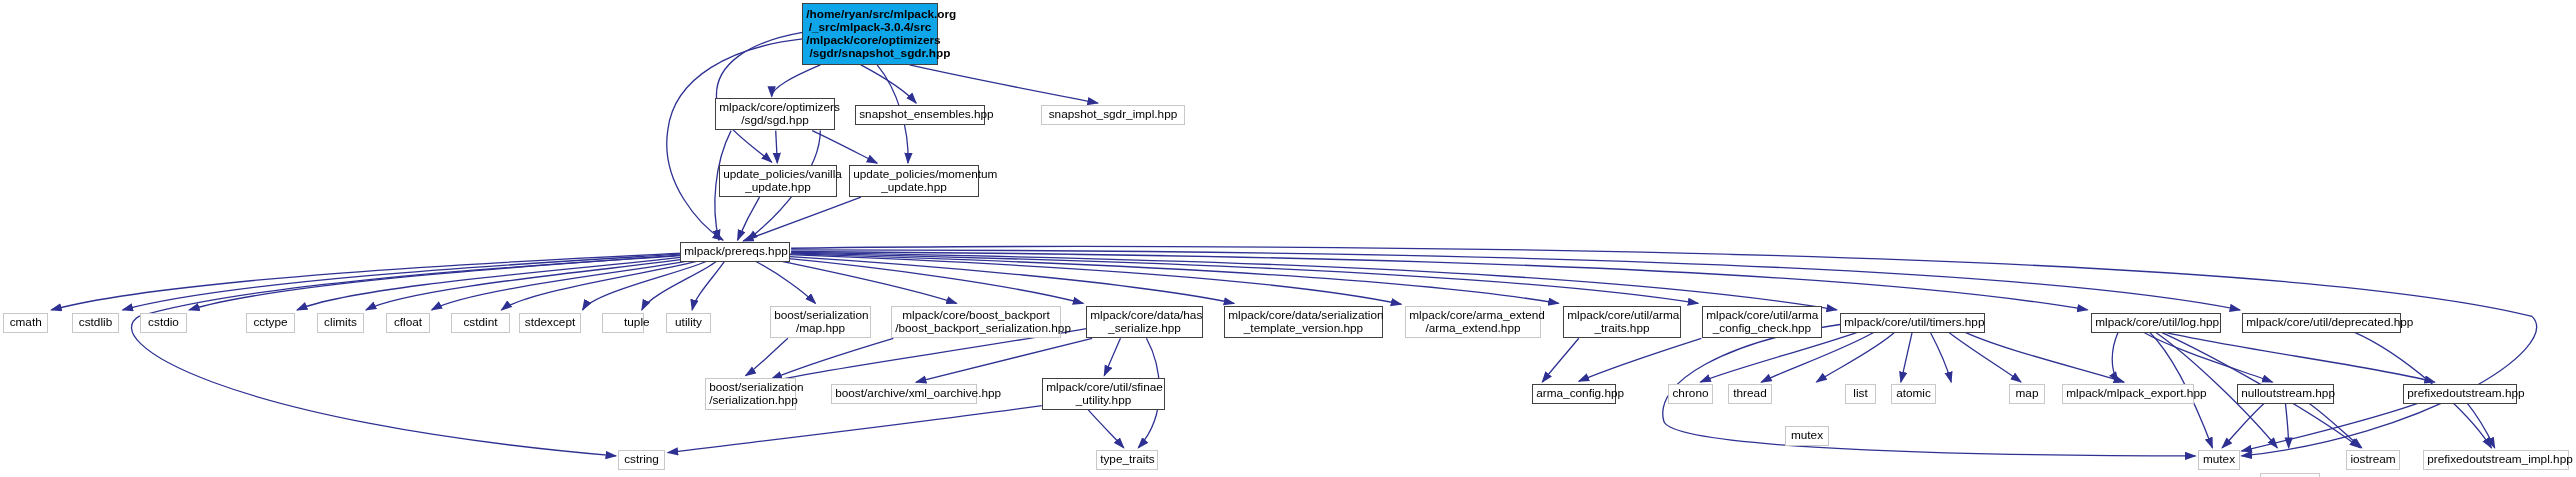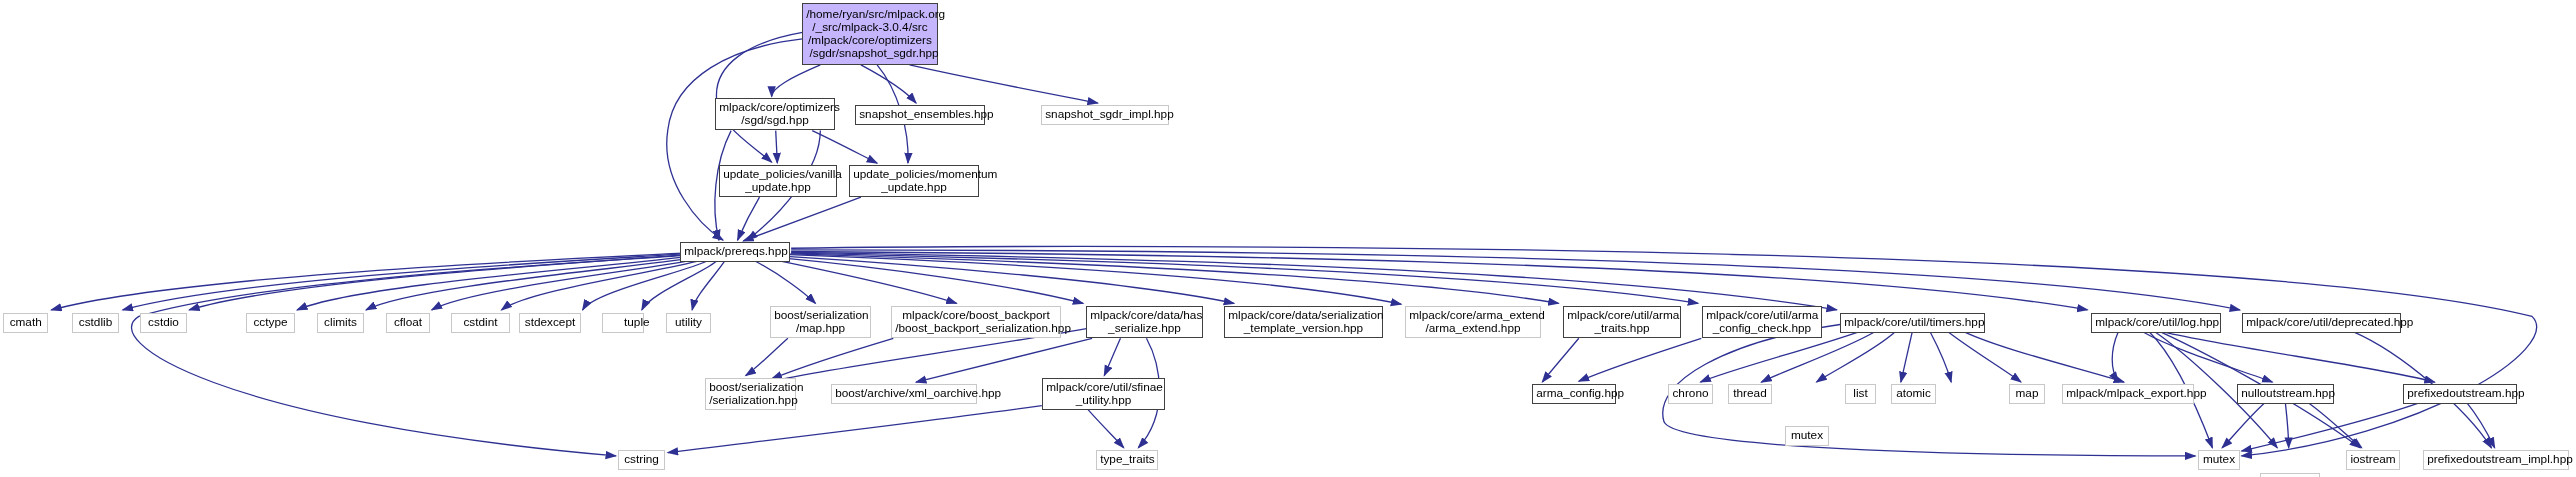--- a/index.html
+++ b/index.html
@@ -5,21 +5,21 @@
 <style>
   html,body{margin:0;padding:0;background:#ffffff;}
   #canvas{position:relative;width:2576px;height:477px;overflow:hidden;
           font-family:"Liberation Sans","DejaVu Sans",sans-serif;background:#fff;}
   svg.edges{position:absolute;left:0;top:0;width:2576px;height:477px;overflow:visible;}
   .node{position:absolute;box-sizing:border-box;display:flex;align-items:center;
         justify-content:center;text-align:center;background:#ffffff;
         border:0.8px solid #c8c8c8;color:#000000;font-size:11.8px;line-height:13px;
         letter-spacing:0px;padding:0.8px 3.2px;white-space:pre;}
   .node.bold{border:1.6px solid #404040;}
-  .node.root{background:#c4b5fd;border:1.6px solid #404040;}
+  .node.root{background:#0ea5e9;border:1.6px solid #404040;font-weight:bold;}
   .node span{display:block;width:100%;}
 </style>
 </head>
 <body>
 
 <div id="canvas">
   <svg class="edges" viewBox="0 0 3173 588">
     <defs>
       <marker id="arrow" markerWidth="10" markerHeight="10" refX="8" refY="3.2" orient="auto" markerUnits="strokeWidth">
         <path d="M0,0 L0,6.4 L9,3.2 z" fill="#2e3192"></path>
@@ -93,21 +93,21 @@
       </g>
   </svg>
   <div id="node-layer">
       <div class="node root" style="left: 802px; top: 3.2px; width: 136px; height: 62px;"><span>/home/ryan/src/mlpack.org
 /_src/mlpack-3.0.4/src
 /mlpack/core/optimizers
  /sgdr/snapshot_sgdr.hpp</span></div>
       <div class="node bold" style="left: 715px; top: 98px; width: 120px; height: 32px;"><span>mlpack/core/optimizers
 /sgd/sgd.hpp</span></div>
       <div class="node bold" style="left: 855px; top: 105px; width: 130px; height: 19.5px;"><span>snapshot_ensembles.hpp</span></div>
-      <div class="node" style="left: 1041px; top: 105px; width: 128px; height: 19.5px;"><span>snapshot_sgdr_impl.hpp</span></div>
+      <div class="node" style="left: 1041px; top: 105px; width: 144px; height: 19.5px;"><span>snapshot_sgdr_impl.hpp</span></div>
       <div class="node bold" style="left: 719px; top: 165px; width: 118px; height: 32px;"><span>update_policies/vanilla
 _update.hpp</span></div>
       <div class="node bold" style="left: 849px; top: 165px; width: 130px; height: 32px;"><span>update_policies/momentum
 _update.hpp</span></div>
       <div class="node bold" style="left: 680px; top: 242px; width: 110px; height: 19.5px;"><span>mlpack/prereqs.hpp</span></div>
       <div class="node" style="left: 3.2px; top: 313px; width: 45px; height: 19.5px;"><span>cmath</span></div>
       <div class="node" style="left: 72px; top: 313px; width: 47px; height: 19.5px;"><span>cstdlib</span></div>
       <div class="node" style="left: 140px; top: 313px; width: 47px; height: 19.5px;"><span>cstdio</span></div>
       <div class="node" style="left: 246px; top: 313px; width: 49px; height: 19.5px;"><span>cctype</span></div>
       <div class="node" style="left: 317px; top: 313px; width: 47px; height: 19.5px;"><span>climits</span></div>

